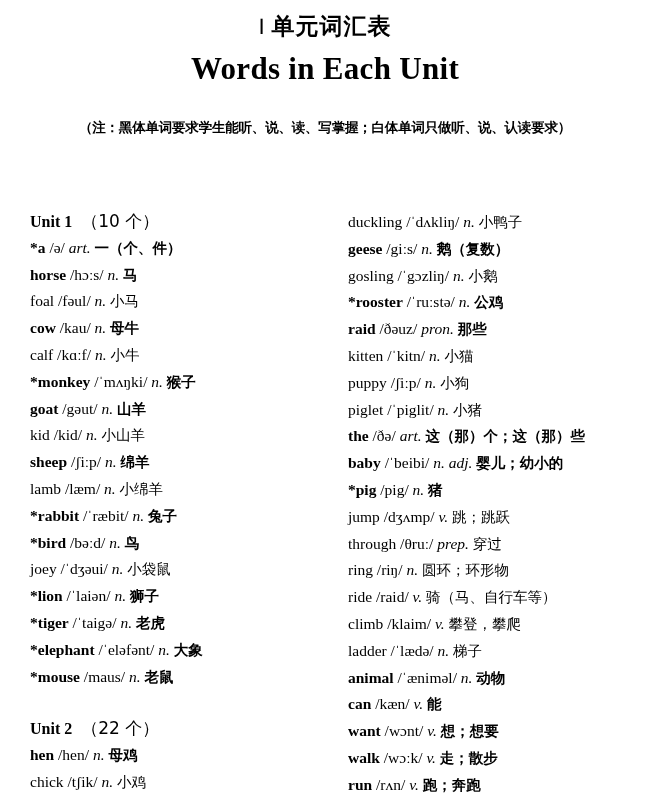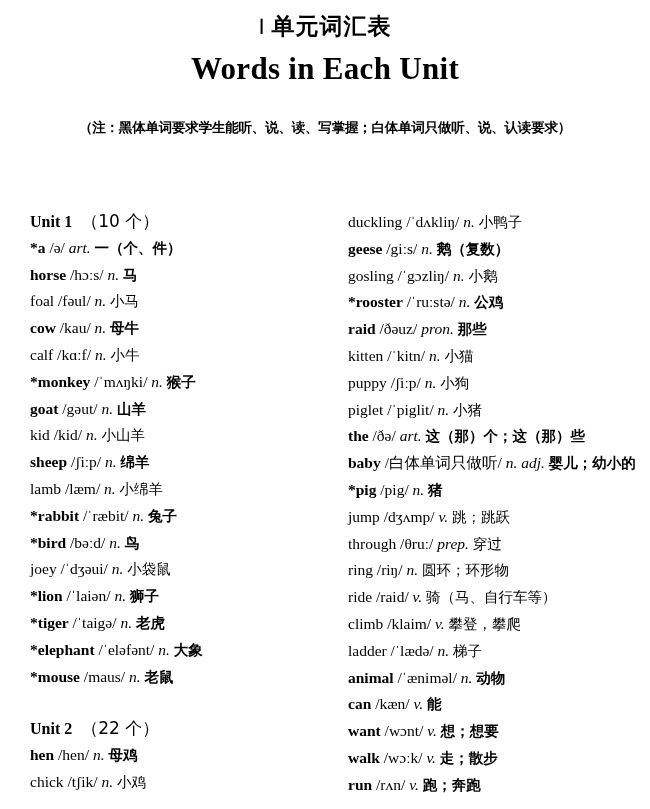--- a/index.html
+++ b/index.html
@@ -148,21 +148,21 @@
     <div class="col col-right" id="col-right">
         <div class="entry"><span class="w">duckling</span> <span class="ipa">/ˈdʌkliŋ/</span> <span class="pos">n.</span> <span class="cn">小鸭子</span></div>
         <div class="entry bold"><span class="w">geese</span> <span class="ipa">/giːs/</span> <span class="pos">n.</span> <span class="cn">鹅（复数）</span></div>
         <div class="entry"><span class="w">gosling</span> <span class="ipa">/ˈgɔzliŋ/</span> <span class="pos">n.</span> <span class="cn">小鹅</span></div>
         <div class="entry bold"><span class="w">*</span><span class="w">rooster</span> <span class="ipa">/ˈruːstə/</span> <span class="pos">n.</span> <span class="cn">公鸡</span></div>
         <div class="entry bold"><span class="w">raid</span> <span class="ipa">/ðəuz/</span> <span class="pos">pron.</span> <span class="cn">那些</span></div>
         <div class="entry"><span class="w">kitten</span> <span class="ipa">/ˈkitn/</span> <span class="pos">n.</span> <span class="cn">小猫</span></div>
         <div class="entry"><span class="w">puppy</span> <span class="ipa">/ʃiːp/</span> <span class="pos">n.</span> <span class="cn">小狗</span></div>
         <div class="entry"><span class="w">piglet</span> <span class="ipa">/ˈpiglit/</span> <span class="pos">n.</span> <span class="cn">小猪</span></div>
         <div class="entry bold"><span class="w">the</span> <span class="ipa">/ðə/</span> <span class="pos">art.</span> <span class="cn">这（那）个；这（那）些</span></div>
-        <div class="entry bold"><span class="w">baby</span> <span class="ipa">/白体单词只做听/</span> <span class="pos">n. adj.</span> <span class="cn">婴儿；幼小的</span></div>
+        <div class="entry bold"><span class="w">baby</span> <span class="ipa">/ˈbeibi/</span> <span class="pos">n. adj.</span> <span class="cn">婴儿；幼小的</span></div>
         <div class="entry bold"><span class="w">*</span><span class="w">pig</span> <span class="ipa">/pig/</span> <span class="pos">n.</span> <span class="cn">猪</span></div>
         <div class="entry"><span class="w">jump</span> <span class="ipa">/dʒʌmp/</span> <span class="pos">v.</span> <span class="cn">跳；跳跃</span></div>
         <div class="entry"><span class="w">through</span> <span class="ipa">/θruː/</span> <span class="pos">prep.</span> <span class="cn">穿过</span></div>
         <div class="entry"><span class="w">ring</span> <span class="ipa">/riŋ/</span> <span class="pos">n.</span> <span class="cn">圆环；环形物</span></div>
         <div class="entry"><span class="w">ride</span> <span class="ipa">/raid/</span> <span class="pos">v.</span> <span class="cn">骑（马、自行车等）</span></div>
         <div class="entry"><span class="w">climb</span> <span class="ipa">/klaim/</span> <span class="pos">v.</span> <span class="cn">攀登，攀爬</span></div>
         <div class="entry"><span class="w">ladder</span> <span class="ipa">/ˈlædə/</span> <span class="pos">n.</span> <span class="cn">梯子</span></div>
         <div class="entry bold"><span class="w">animal</span> <span class="ipa">/ˈæniməl/</span> <span class="pos">n.</span> <span class="cn">动物</span></div>
         <div class="entry bold"><span class="w">can</span> <span class="ipa">/kæn/</span> <span class="pos">v.</span> <span class="cn">能</span></div>
         <div class="entry bold"><span class="w">want</span> <span class="ipa">/wɔnt/</span> <span class="pos">v.</span> <span class="cn">想；想要</span></div>

